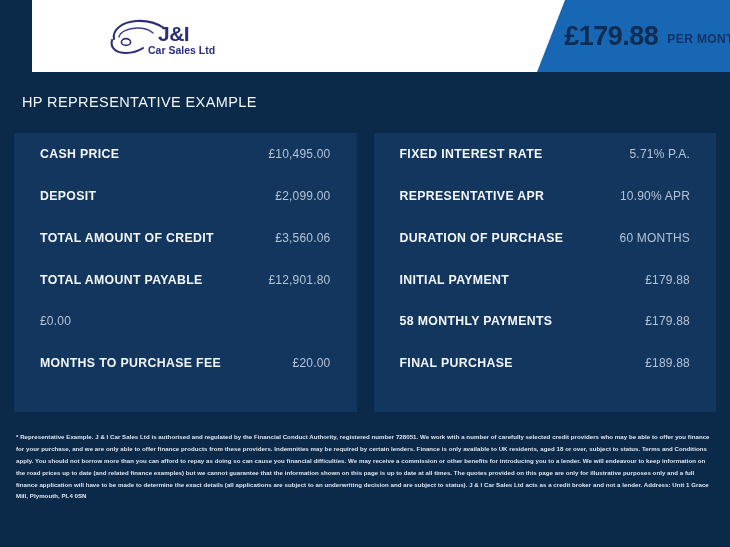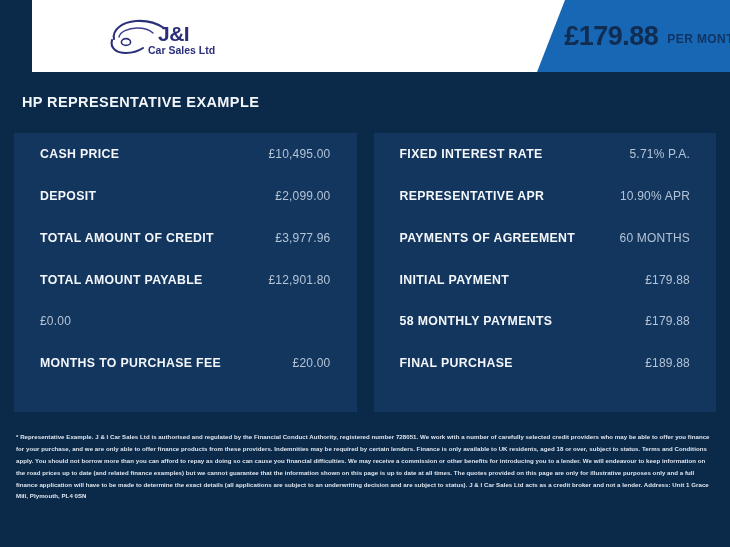--- a/index.html
+++ b/index.html
@@ -66,21 +66,21 @@
     margin-left: 9px;
     position: relative;
     top: 3px;
   }
 
   
   .section-title {
     position: absolute;
     left: 22px; top: 94px;
     font-size: 14.5px;
-    font-weight: bold;
+    font-weight: normal;
     color: #f2f6fb;
     letter-spacing: 0.4px;
   }
 
   
   .panels {
     position: absolute;
     left: 14px; top: 133px;
     width: 702px; height: 279px;
     display: flex;
@@ -163,21 +163,21 @@
       <div class="row">
         <span class="row-label">CASH PRICE</span>
         <span class="row-value">£10,495.00</span>
       </div>
       <div class="row">
         <span class="row-label">DEPOSIT</span>
         <span class="row-value">£2,099.00</span>
       </div>
       <div class="row">
         <span class="row-label">TOTAL AMOUNT OF CREDIT</span>
-        <span class="row-value">£3,977.96</span>
+        <span class="row-value">£3,560.06</span>
       </div>
       <div class="row">
         <span class="row-label">TOTAL AMOUNT PAYABLE</span>
         <span class="row-value">£12,901.80</span>
       </div>
       <div class="row">
         <span class="row-value">£0.00</span>
       </div>
       <div class="row">
         <span class="row-label">MONTHS TO PURCHASE FEE</span>
@@ -188,21 +188,21 @@
     <div class="panel">
       <div class="row">
         <span class="row-label">FIXED INTEREST RATE</span>
         <span class="row-value">5.71% P.A.</span>
       </div>
       <div class="row">
         <span class="row-label">REPRESENTATIVE APR</span>
         <span class="row-value">10.90% APR</span>
       </div>
       <div class="row">
-        <span class="row-label">PAYMENTS OF AGREEMENT</span>
+        <span class="row-label">DURATION OF PURCHASE</span>
         <span class="row-value">60 MONTHS</span>
       </div>
       <div class="row">
         <span class="row-label">INITIAL PAYMENT</span>
         <span class="row-value">£179.88</span>
       </div>
       <div class="row">
         <span class="row-label">58 MONTHLY PAYMENTS</span>
         <span class="row-value">£179.88</span>
       </div>

